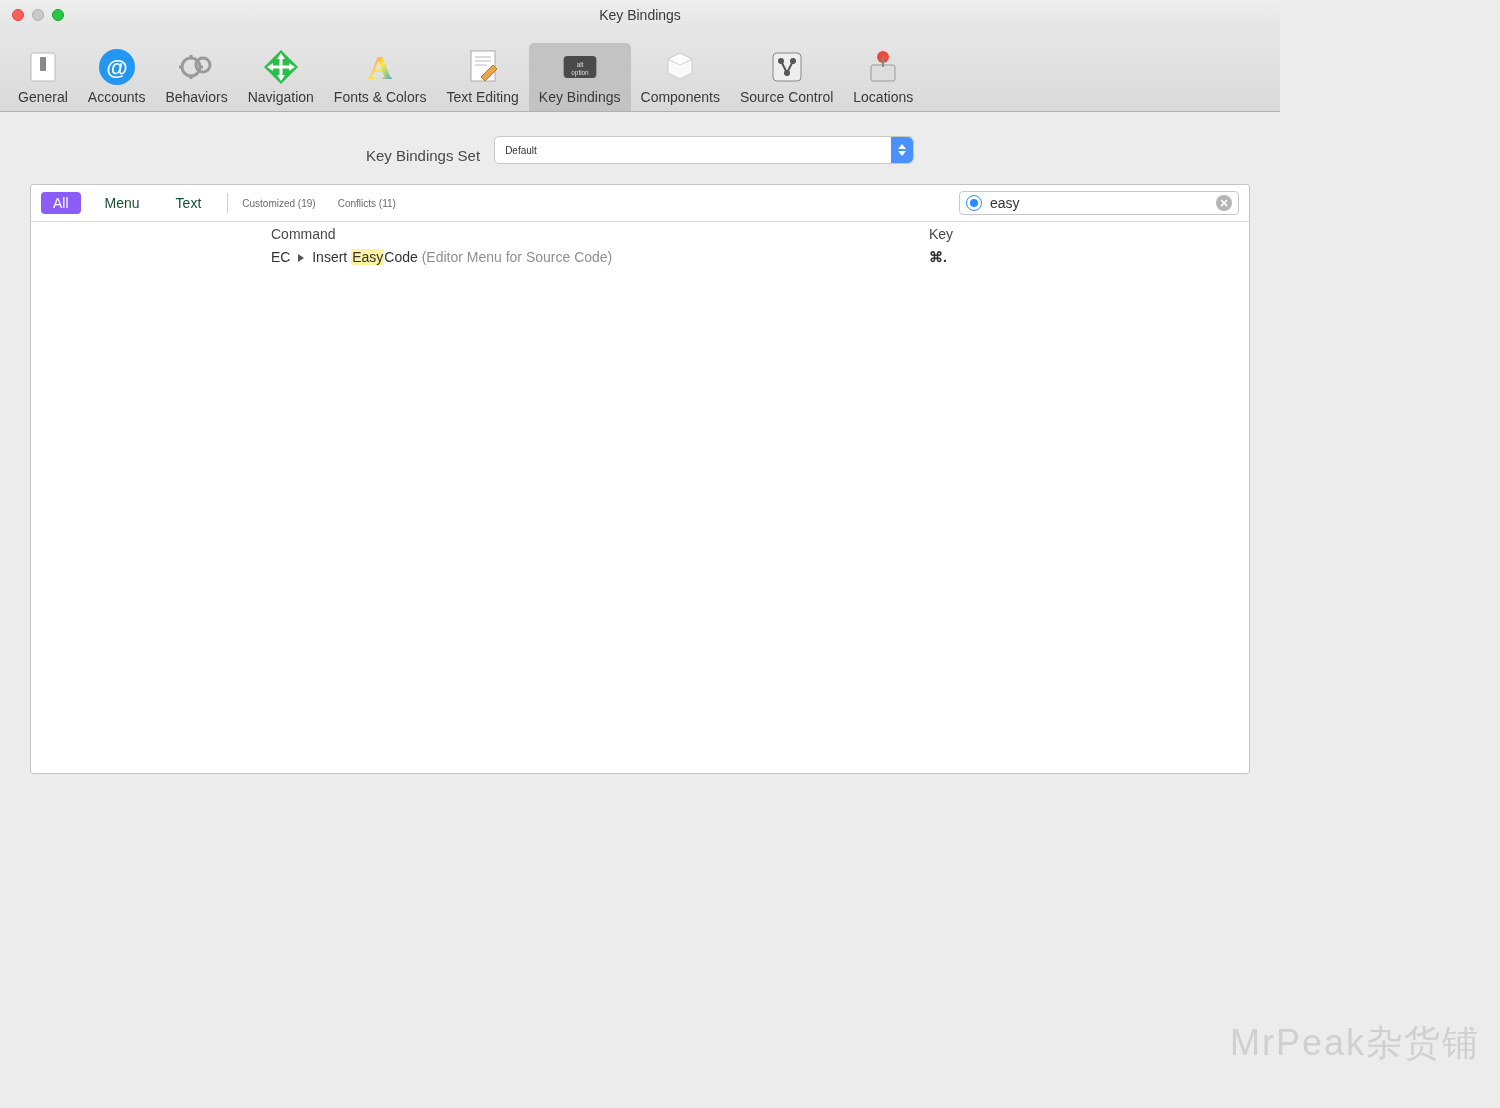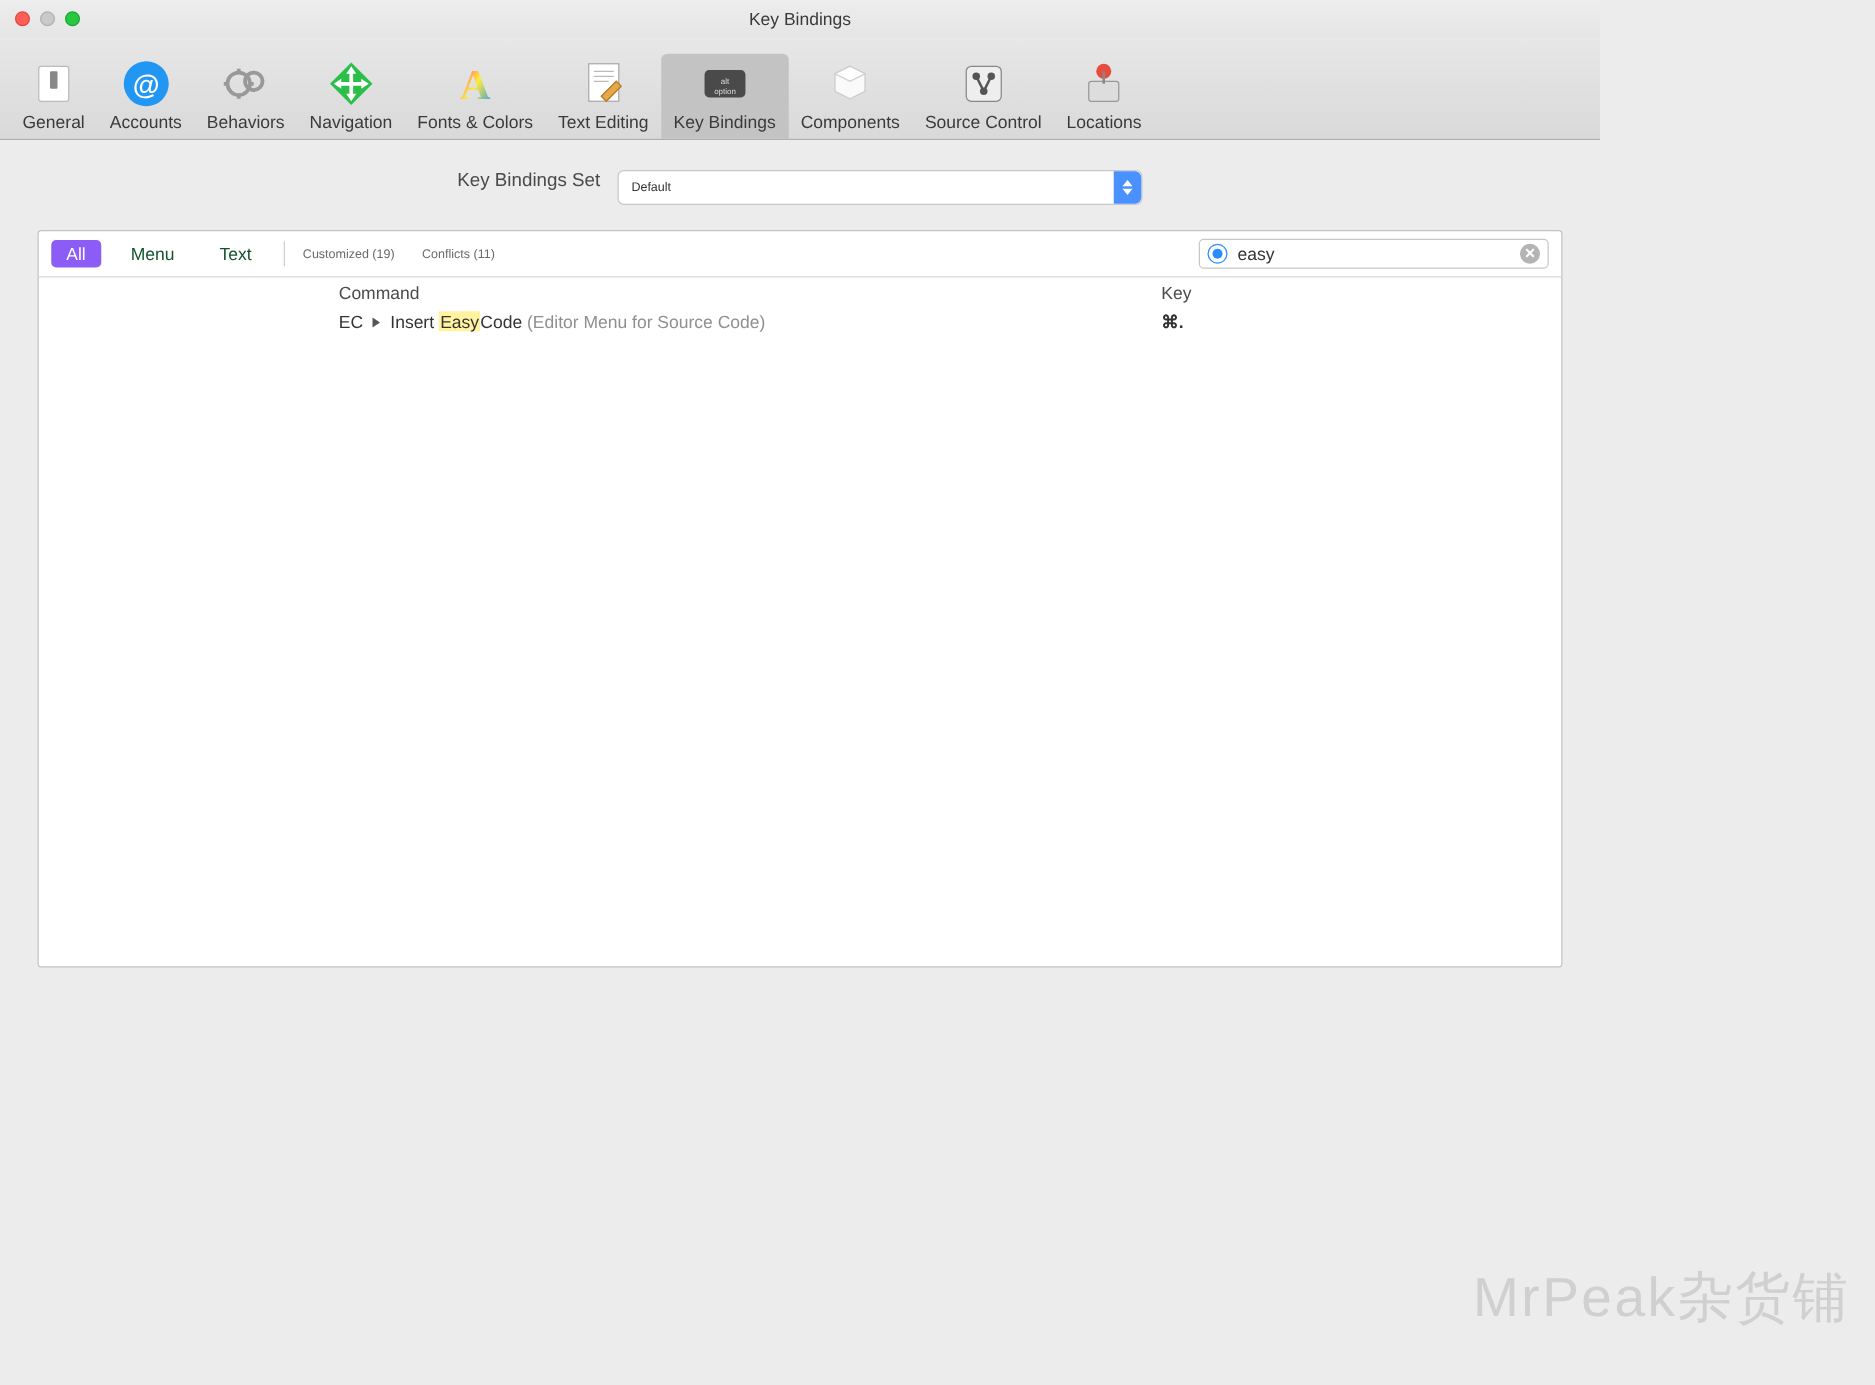--- a/index.html
+++ b/index.html
@@ -45,21 +45,21 @@
     }
     .toolbar-item.selected {
       background: #c3c3c3;
     }
     .toolbar-icon {
       width: 40px; height: 40px; margin-bottom: 2px;
       display: flex; align-items: center; justify-content: center;
     }
     .content-area { padding: 24px 30px; }
     .set-row {
-      display: flex; align-items: flex-start; justify-content: center;
+      display: flex; align-items: flex-end; justify-content: center;
       gap: 14px; margin-bottom: 20px;
     }
     .set-label { font-size: 15px; color: #4a4a4a; }
     .select-box {
       position: relative; width: 420px; height: 28px;
       background: #fff; border: 1px solid #c8c8c8; border-radius: 5px;
       display: flex; align-items: center; padding: 0 10px;
       font-size: 10px; color: #333;
     }
     .select-stepper {
@@ -122,21 +122,21 @@
     .row .key { width: 320px; font-weight: bold; }
     .bold { font-weight: normal; }
     .highlight { background: #fff3a0; padding: 0 1px; }
     .muted { color: #8f8f8f; font-weight: normal; }
     .triangle {
       display: inline-block; width: 0; height: 0;
       border-top: 4px solid transparent; border-bottom: 4px solid transparent;
       border-left: 6px solid #555; margin: 0 4px; vertical-align: middle;
     }
     .watermark {
-      position: absolute; right: 20px; bottom: 40px; font-size: 44px;
+      position: absolute; right: 20px; bottom: 40px; font-size: 36px;
       color: rgba(180,180,180,0.5); font-weight: 300; letter-spacing: 2px;
       pointer-events: none;
     }
   </style>
 </head>
 <body>
 
 <div class="titlebar">
   <div class="traffic-lights">
     <div class="traffic-light tl-close"></div>

